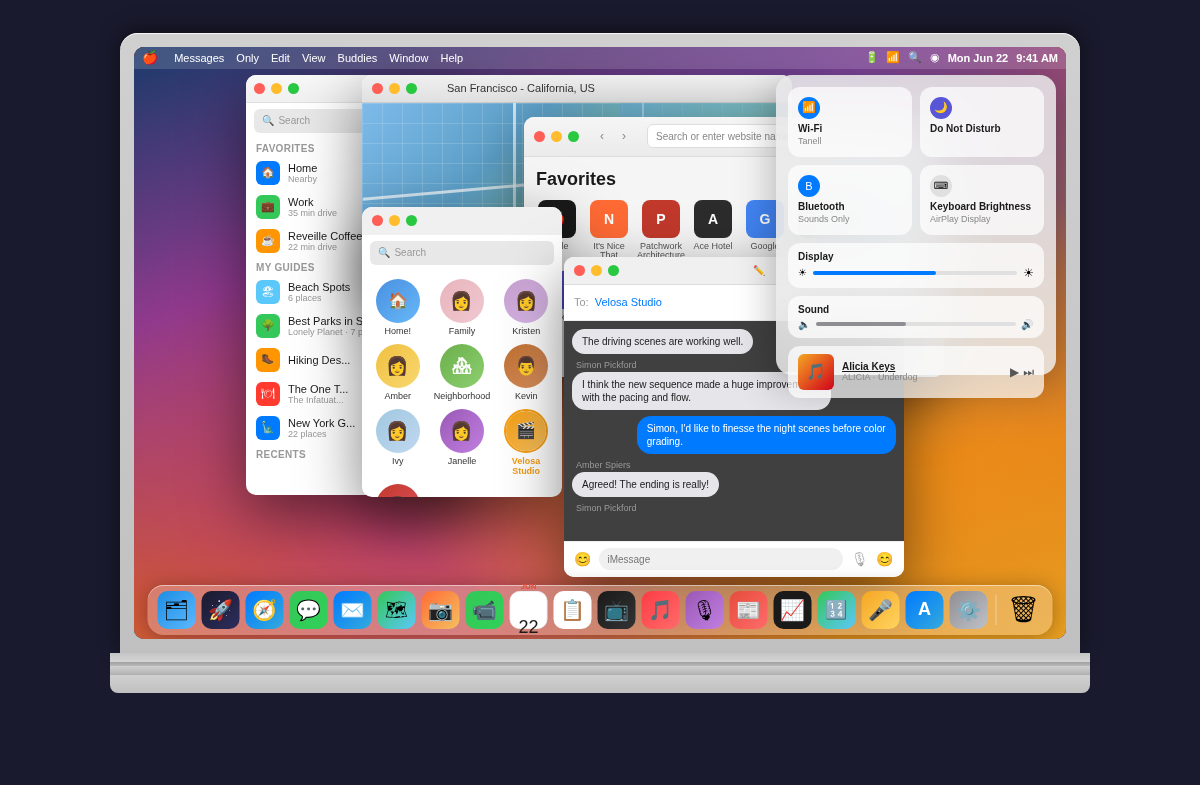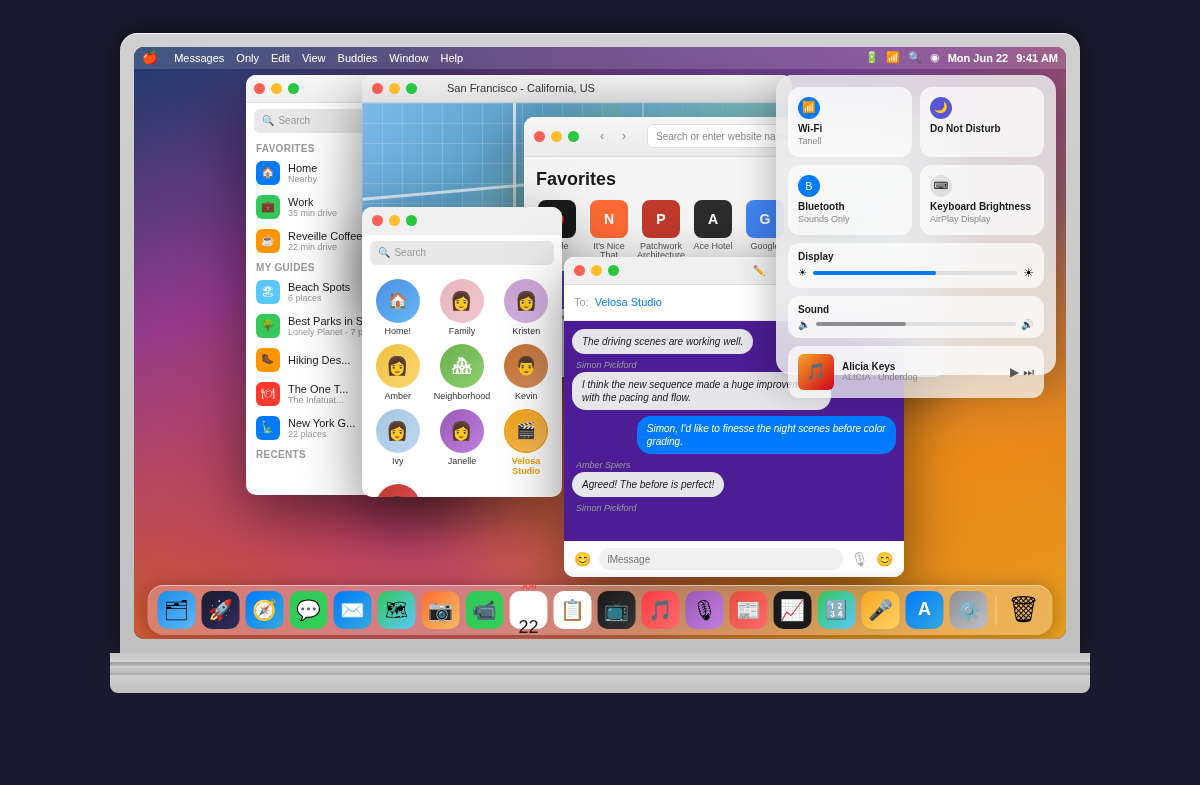--- a/index.html
+++ b/index.html
@@ -326,22 +326,21 @@
 
     .msg-recipient {
       color: #007aff;
       font-weight: 500;
     }
 
     .msg-list {
       height: calc(100% - 28px - 36px - 36px);
       overflow-y: auto;
       padding: 8px;
-      background: #4c1d95;
-      font-style: italic;
+      background: #404040;
     }
 
     .msg-bubble-wrapper {
       margin-bottom: 6px;
       display: flex;
       flex-direction: column;
     }
 
     .msg-sender-name {
       font-size: 9px;
@@ -657,20 +656,21 @@
     }
 
     .now-playing-info {
       flex: 1;
     }
 
     .now-playing-title {
       font-size: 10px;
       font-weight: 600;
       color: #1a1a1a;
+      text-decoration: underline;
     }
 
     .now-playing-artist {
       font-size: 9px;
       color: #888;
     }
 
     .now-playing-controls {
       display: flex;
       gap: 4px;
@@ -1058,21 +1058,21 @@
             </div>
             <div class="msg-bubble-wrapper msg-incoming">
               <div class="msg-sender-name">Simon Pickford</div>
               <div class="msg-bubble">I think the new sequence made a huge improvement with the pacing and flow.</div>
             </div>
             <div class="msg-bubble-wrapper msg-outgoing" style="display:flex;flex-direction:column;align-items:flex-end;">
               <div class="msg-bubble" style="background:#007aff;color:white;">Simon, I'd like to finesse the night scenes before color grading.</div>
             </div>
             <div class="msg-bubble-wrapper msg-incoming">
               <div class="msg-sender-name">Amber Spiers</div>
-              <div class="msg-bubble">Agreed! The before is perfect!</div>
+              <div class="msg-bubble">Agreed! The ending is really!</div>
             </div>
             <div class="msg-bubble-wrapper msg-incoming">
               <div class="msg-sender-name">Simon Pickford</div>
             </div>
 
           </div>
           <div class="msg-input-bar">
             <span style="font-size:14px;">😊</span>
             <input class="msg-input" placeholder="iMessage" style="background: rgb(240, 240, 240); border: none; outline: none;">
             <span style="font-size:14px;color:#aaa;">🎙</span>

